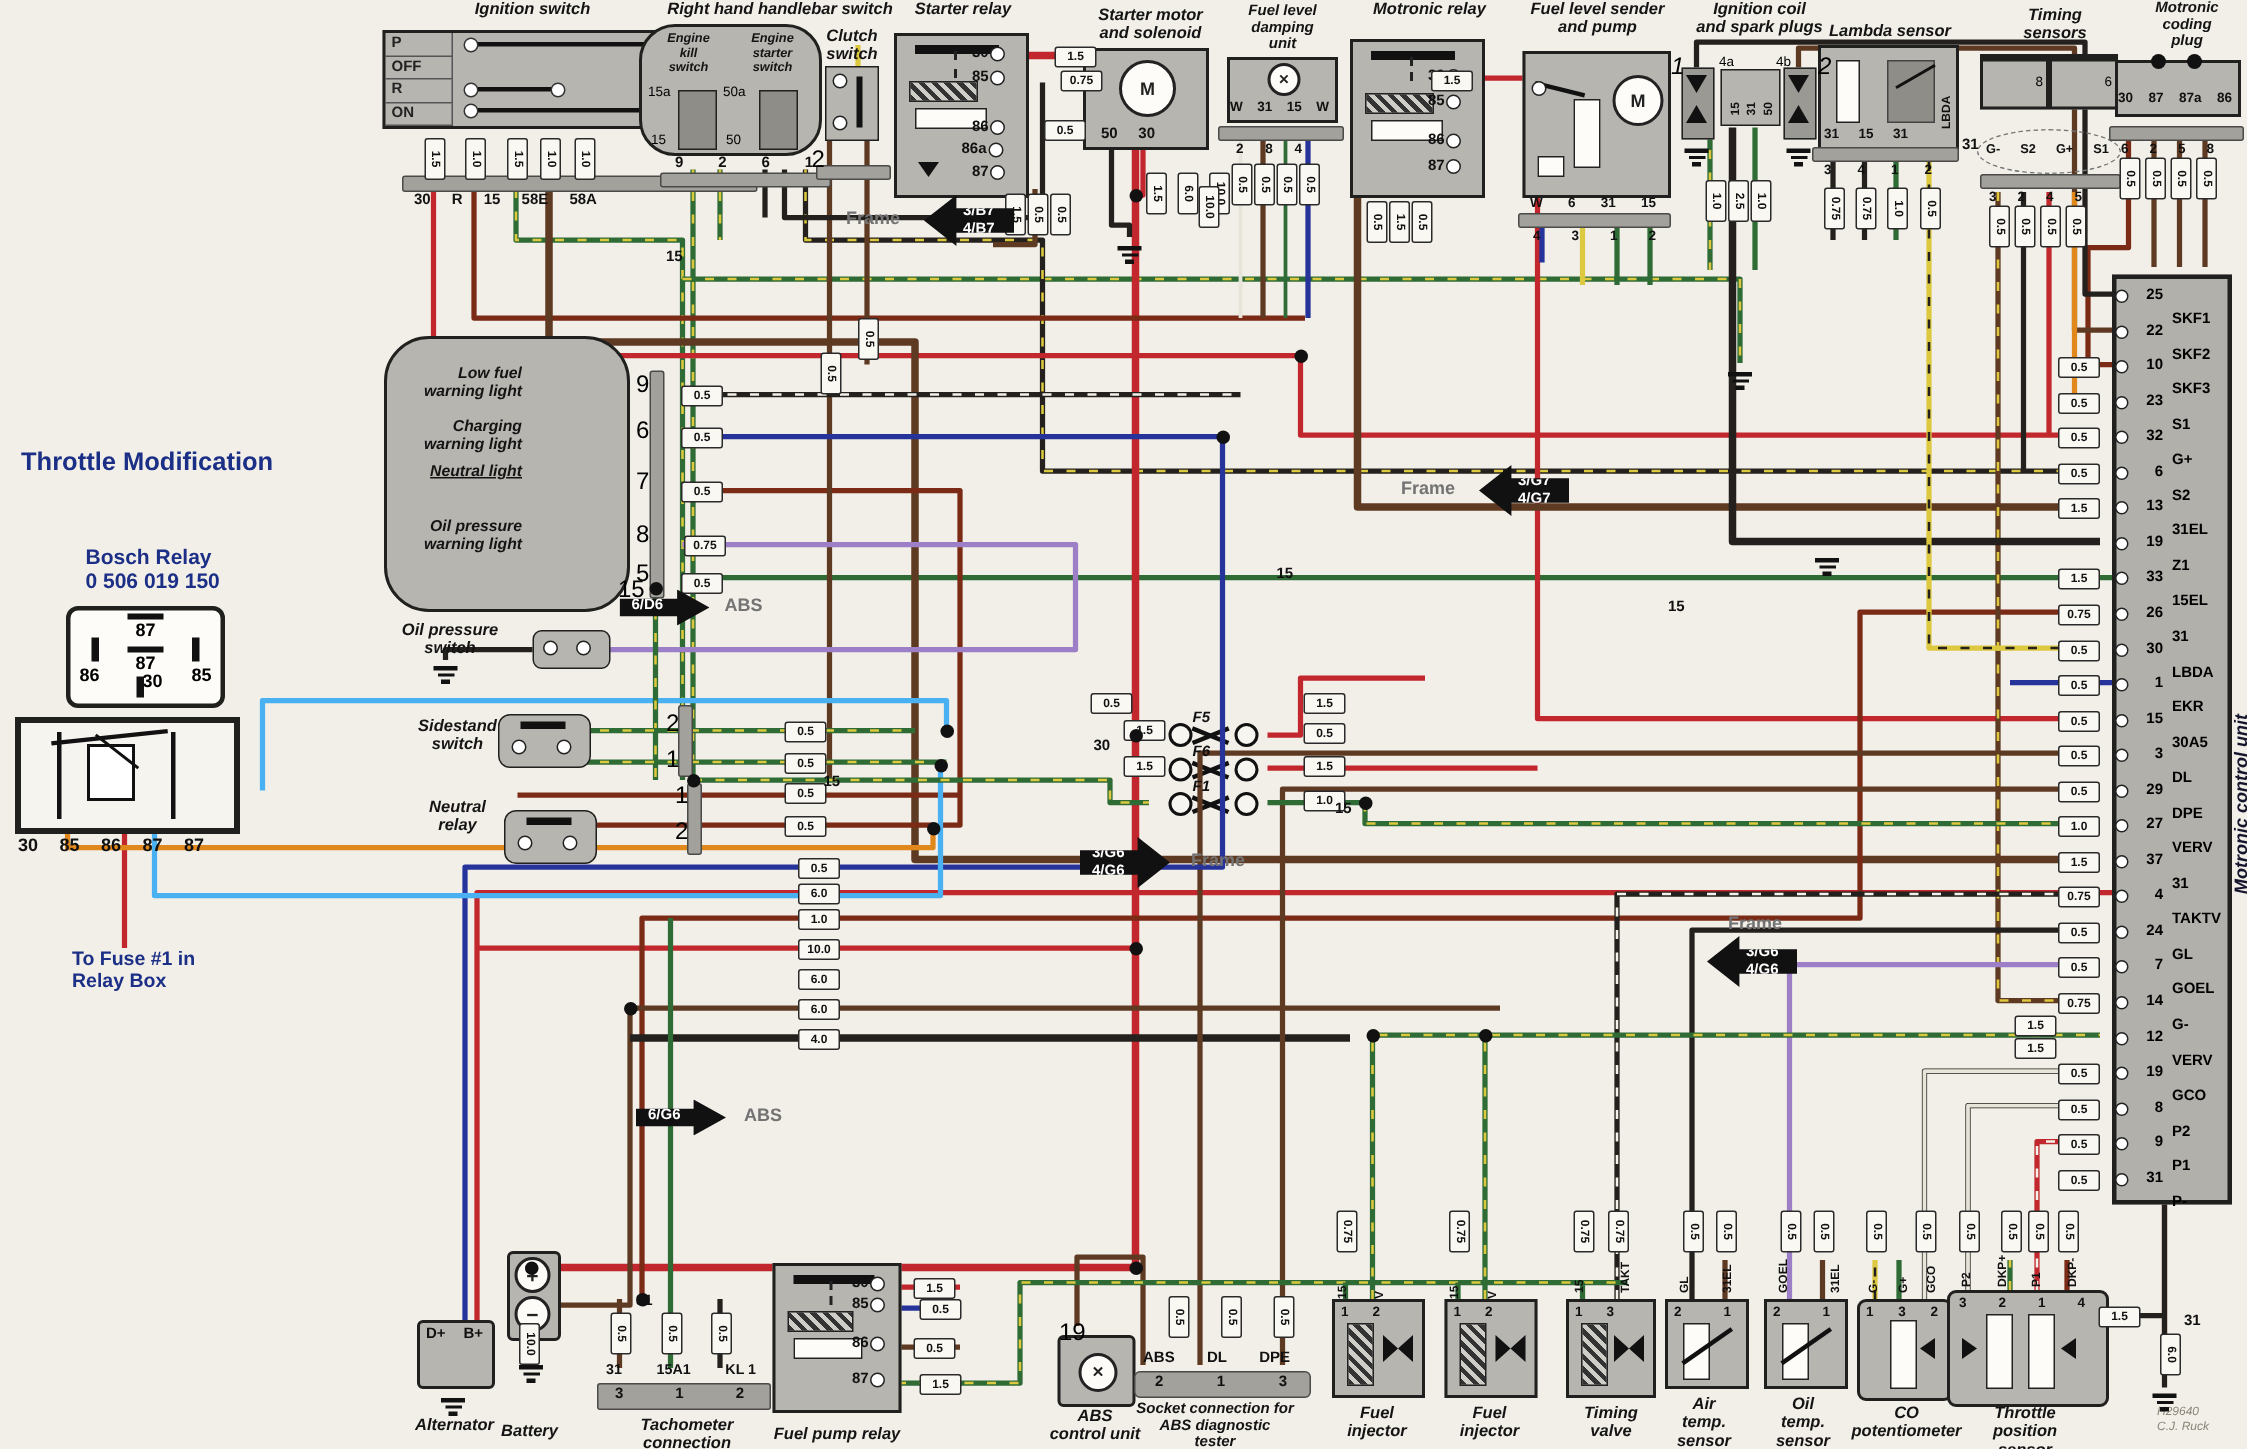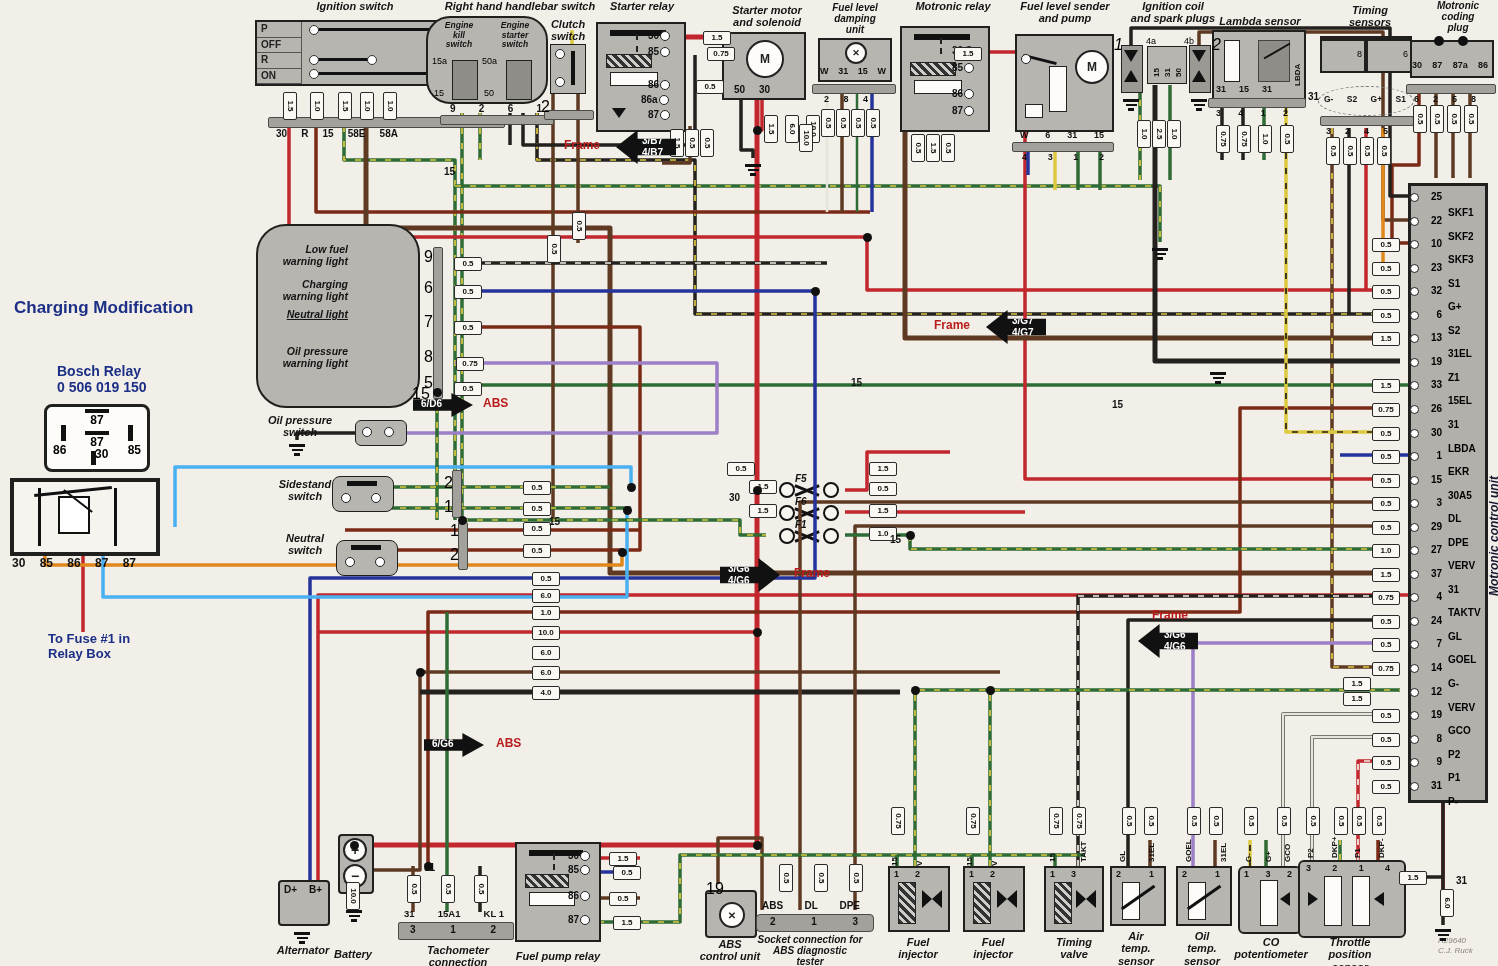--- a/index.html
+++ b/index.html
@@ -27,21 +27,21 @@
   .wg{position:absolute;z-index:7;background:#faf8f2;border:1px solid #2a2a2a;border-radius:2px;
       font:700 8px/11px "Liberation Sans",sans-serif;color:#111;width:26px;height:12px;
       text-align:center;}
   .wg.v{transform:rotate(90deg);}
   .dot{position:absolute;z-index:7;width:9px;height:9px;border-radius:50%;background:#111;}
   .gnd{position:absolute;z-index:6;width:22px;}
   .gnd i{display:block;background:#111;height:2.5px;margin:2px auto 0;}
   .ml{position:absolute;z-index:8;font:700 10px "Liberation Sans",sans-serif;color:#111;white-space:pre-line;}
   .fa{position:absolute;z-index:8;background:#111;}
   .fa .fat{position:absolute;color:#fff;font:700 10px/1.2 "Liberation Sans",sans-serif;white-space:pre;}
-  .fal{position:absolute;z-index:8;font:700 12px "Liberation Sans",sans-serif;color:#b91c1c;}
+  .fal{position:absolute;z-index:8;font:700 12px "Liberation Sans",sans-serif;color:#737373;}
   .pc{position:absolute;z-index:6;width:8px;height:8px;background:#fff;border:1.5px solid #222;border-radius:50%;}
   .igrid{position:absolute;z-index:5;display:flex;flex-direction:column;}
   .igrow{flex:1;border-bottom:1px solid #555;font:700 10px/14px "Liberation Sans",sans-serif;
          color:#222;padding-left:4px;width:40px;border-right:1px solid #555;}
   .contact{position:absolute;height:3px;background:#111;z-index:5;}
   .contact:before,.contact:after{content:"";position:absolute;top:-3px;width:8px;height:8px;
      background:#fff;border:1px solid #333;border-radius:50%;}
   .contact:before{left:-4px}.contact:after{right:-4px}
   .hatch{background:repeating-linear-gradient(45deg,#333 0 3px,#cfcdc8 3px 6px);border:1px solid #222;}
   .whitebox{background:#fdfcf8;border:1px solid #222;}
@@ -207,21 +207,21 @@
   <path class="s cG w3" d="M1340,860 V840"></path>
       <path class="dY" d="M1340,860 V840"></path>
   <path class="s cG w3" d="M1266,866 V840"></path>
   <path class="s cG w3" d="M1140,85 V180"></path>
       <path class="dY" d="M1140,85 V180"></path>
   <path class="s cG w3" d="M1170,85 V180"></path>
   <path class="s cG w3" d="M1078,150 V190"></path>
       <path class="s cG w3" d="M1100,150 V190"></path>
 </svg>
 
-<div class="note" style="left:14px;top:298px;font-size:17px;">Charging Modification</div>
+<div class="note" style="left:14px;top:298px;font-size:17px;">Throttle Modification</div>
 <div class="note" style="left:57px;top:363px;font-size:14px;">Bosch Relay
 0 506 019 150</div>
 
 <div class="cbox" style="left:44px;top:404px;width:100px;height:62px;border-radius:8px;background:#fdfcf8;border-width:3px;">
   <div class="abs" style="left:38px;top:2px;width:24px;border-top:4px solid #111;text-align:center;font:700 12px 'Liberation Sans',sans-serif;">87</div>
   <div class="abs" style="left:38px;top:24px;width:24px;border-top:4px solid #111;text-align:center;font:700 12px 'Liberation Sans',sans-serif;">87</div>
   <div class="abs" style="left:48px;top:40px;font:700 12px 'Liberation Sans',sans-serif;">30</div>
   <div class="abs" style="left:6px;top:36px;font:700 12px 'Liberation Sans',sans-serif;">86</div>
   <div class="abs" style="right:6px;top:36px;font:700 12px 'Liberation Sans',sans-serif;">85</div>
   <div class="abs" style="left:14px;top:18px;width:5px;height:16px;background:#111;"></div>
@@ -499,21 +499,21 @@
 <div class="cbox" style="left:332px;top:476px;width:60px;height:34px;border-radius:8px;border-width:1.5px;">
   <div class="relaybar" style="left:14px;top:4px;width:30px;height:5px;"></div>
   <div class="pc" style="left:8px;top:16px;"></div>
   <div class="pc" style="left:38px;top:16px;"></div>
 </div>
 <div class="cbar" style="left:452px;top:470px;width:8px;height:46px;"></div>
 <div class="abs pin" style="left:444px;top:474px;z-index:7;">2</div>
 <div class="abs pin" style="left:444px;top:498px;z-index:7;">1</div>
 
 <div class="clabel" style="left:270px;top:532px;width:70px;">Neutral
-switch</div>
+relay</div>
 <div class="cbox" style="left:336px;top:540px;width:60px;height:34px;border-radius:8px;border-width:1.5px;">
   <div class="relaybar" style="left:14px;top:4px;width:30px;height:5px;"></div>
   <div class="pc" style="left:8px;top:16px;"></div>
   <div class="pc" style="left:38px;top:16px;"></div>
 </div>
 <div class="cbar" style="left:458px;top:522px;width:8px;height:46px;"></div>
 <div class="abs pin" style="left:450px;top:522px;z-index:7;">1</div>
 <div class="abs pin" style="left:450px;top:546px;z-index:7;">2</div>
 
 <div id="fuserows">

